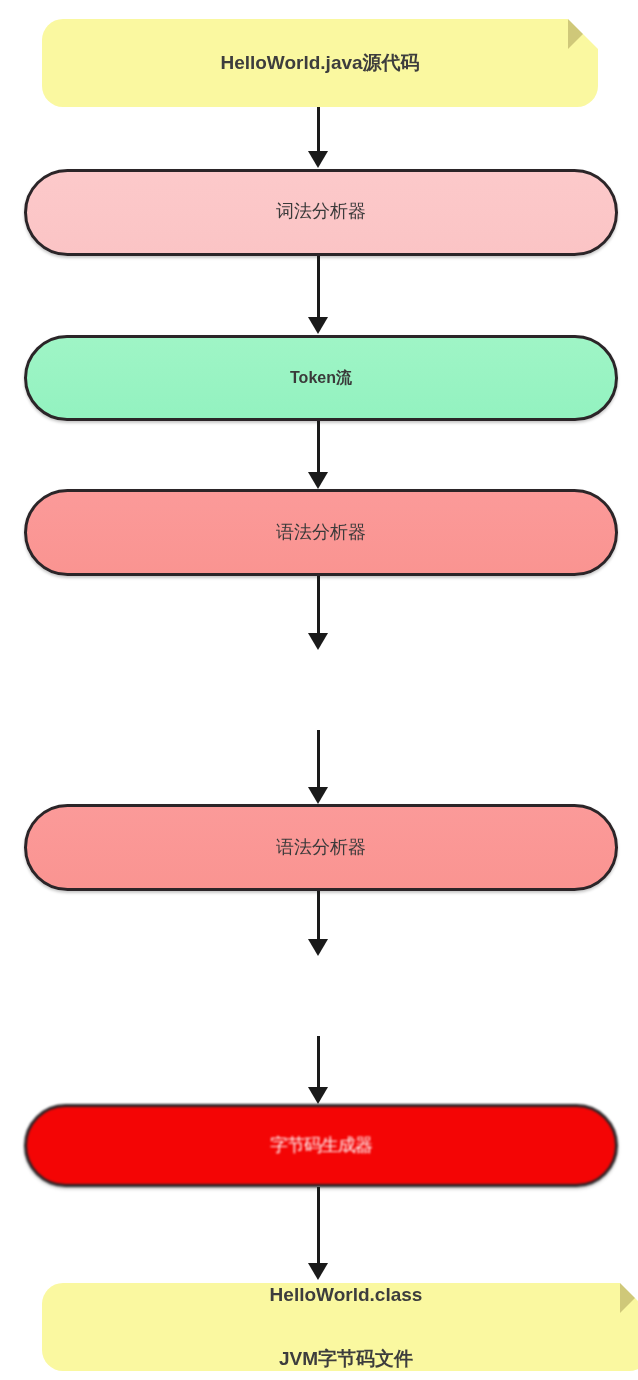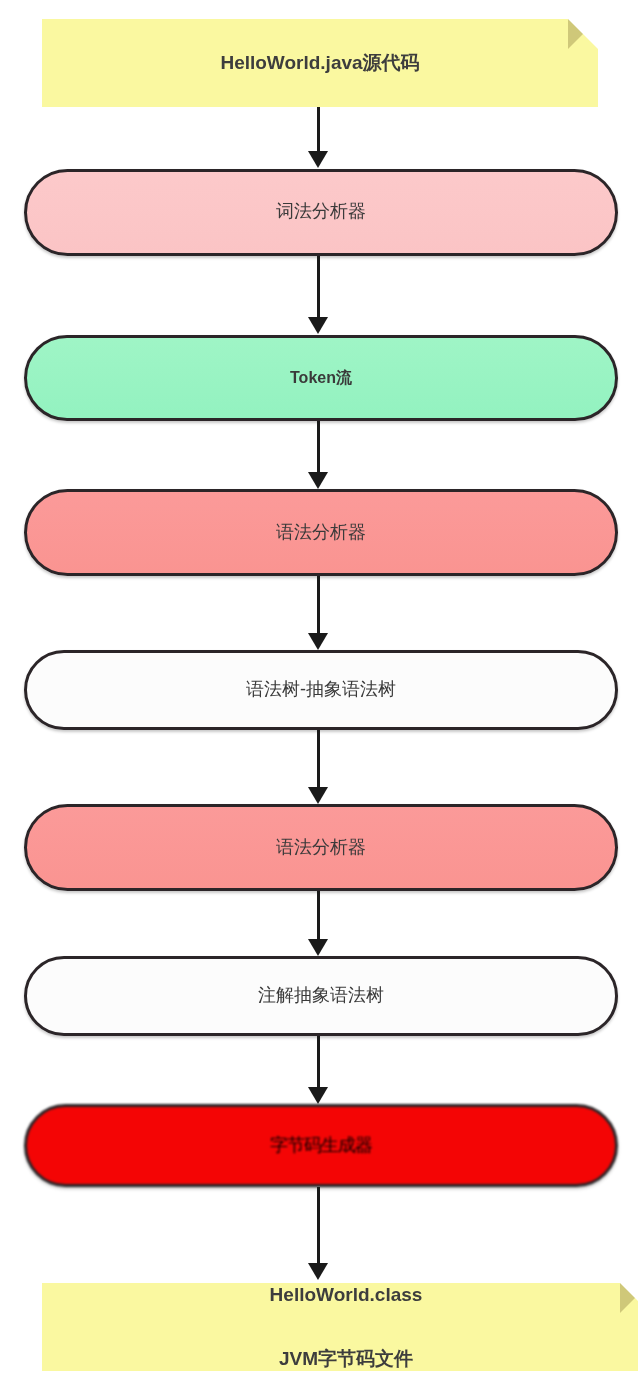--- a/index.html
+++ b/index.html
@@ -26,20 +26,21 @@
   
   .node {
     position: absolute;
     box-sizing: border-box;
     display: flex;
     align-items: center;
     justify-content: center;
     text-align: center;
     line-height: 1.28;
     color: #3a3a3a;
+    border-radius: 21px;
   }
 
   
   .note {
     background: #faf8a0;
     border: none;
     font-weight: bold;
     font-size: 19px;
     color: #3d3d3d;
     filter: blur(0.25px);
@@ -77,21 +78,21 @@
     border: 3px solid #2b2528;
     border-radius: 44px;
     font-size: 18px;
     box-shadow: 0 2px 3px rgba(0,0,0,0.22);
     filter: blur(0.3px);
   }
   .rbox.c-lightpink  { background: linear-gradient(180deg,#fcc9ca 0%, #fbc4c5 100%); font-family: Liberation Mono, monospace; }
   .rbox.c-mint       { background: linear-gradient(180deg,#9ff5c6 0%, #93f2c0 100%); font-weight: bold; font-size: 16px; }
   .rbox.c-salmon     { background: linear-gradient(180deg,#fb9a99 0%, #fa9491 100%); }
   .rbox.c-white      { background: #fcfcfc; }
-  .rbox.c-red        { background: #f40505; color: #000000; filter: blur(0.9px); letter-spacing: -1px; }
+  .rbox.c-red        { background: #f40505; color: #ffffff; filter: blur(0.9px); letter-spacing: -1px; }
 
   
   .arrow {
     position: absolute;
     width: 0;
     left: 318px;
   }
   .arrow .shaft {
     position: absolute;
     left: -1.5px;
@@ -145,41 +146,35 @@
 
   <div class="node rbox c-salmon" style="left:24px; top:489px; width:594px; height:87px;">
     <span>语法分析器</span>
   </div>
 
   <div class="arrow" style="top:576px; height:74px;">
     <div class="shaft" style="height:57px;"></div>
     <div class="head" style="top:57px;"></div>
   </div>
 
-  <div class="node rbox c-white" style="left:24px; top:650px; width:594px; height:80px;">
-    <span>语法树-抽象语法树</span>
-  </div>
 
   <div class="arrow" style="top:730px; height:74px;">
     <div class="shaft" style="height:57px;"></div>
     <div class="head" style="top:57px;"></div>
   </div>
 
   <div class="node rbox c-salmon" style="left:24px; top:804px; width:594px; height:87px;">
     <span>语法分析器</span>
   </div>
 
   <div class="arrow" style="top:891px; height:65px;">
     <div class="shaft" style="height:48px;"></div>
     <div class="head" style="top:48px;"></div>
   </div>
 
-  <div class="node rbox c-white" style="left:24px; top:956px; width:594px; height:80px;">
-    <span>注解抽象语法树</span>
-  </div>
 
   <div class="arrow" style="top:1036px; height:68px;">
     <div class="shaft" style="height:51px;"></div>
     <div class="head" style="top:51px;"></div>
   </div>
 
   <div class="node rbox c-red" style="left:24px; top:1104px; width:594px; height:83px;">
     <span>字节码生成器</span>
   </div>
 

